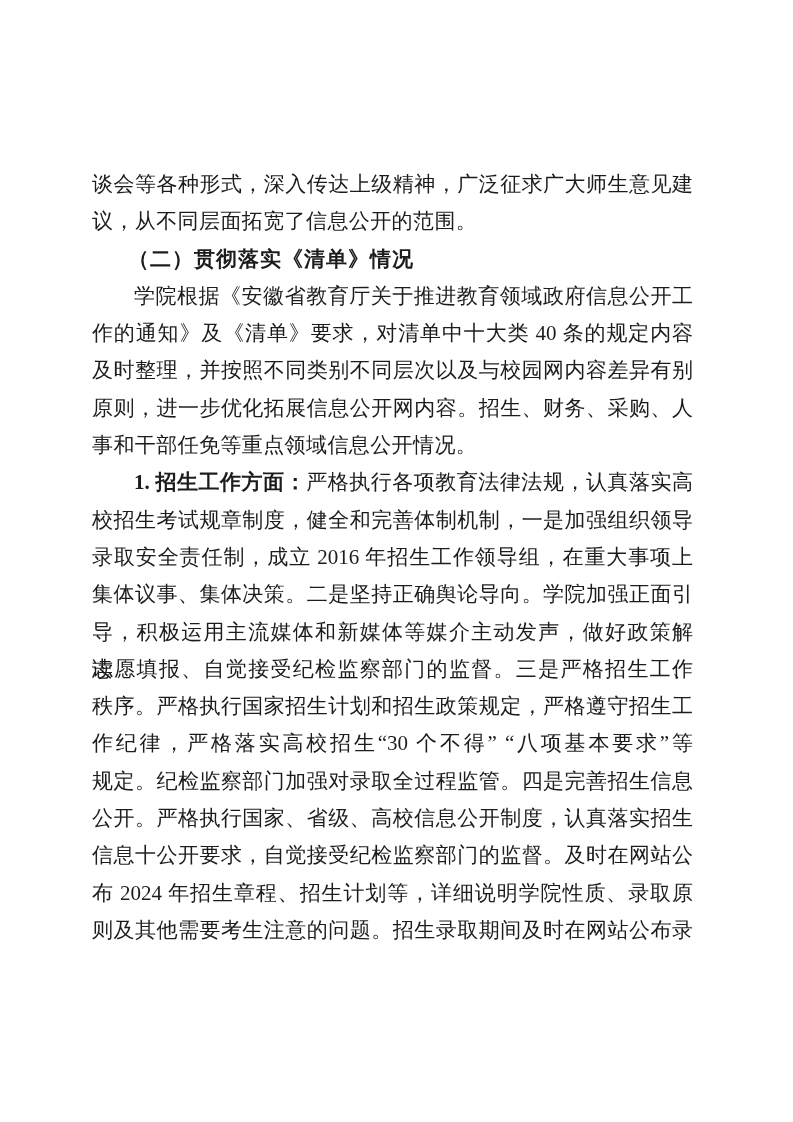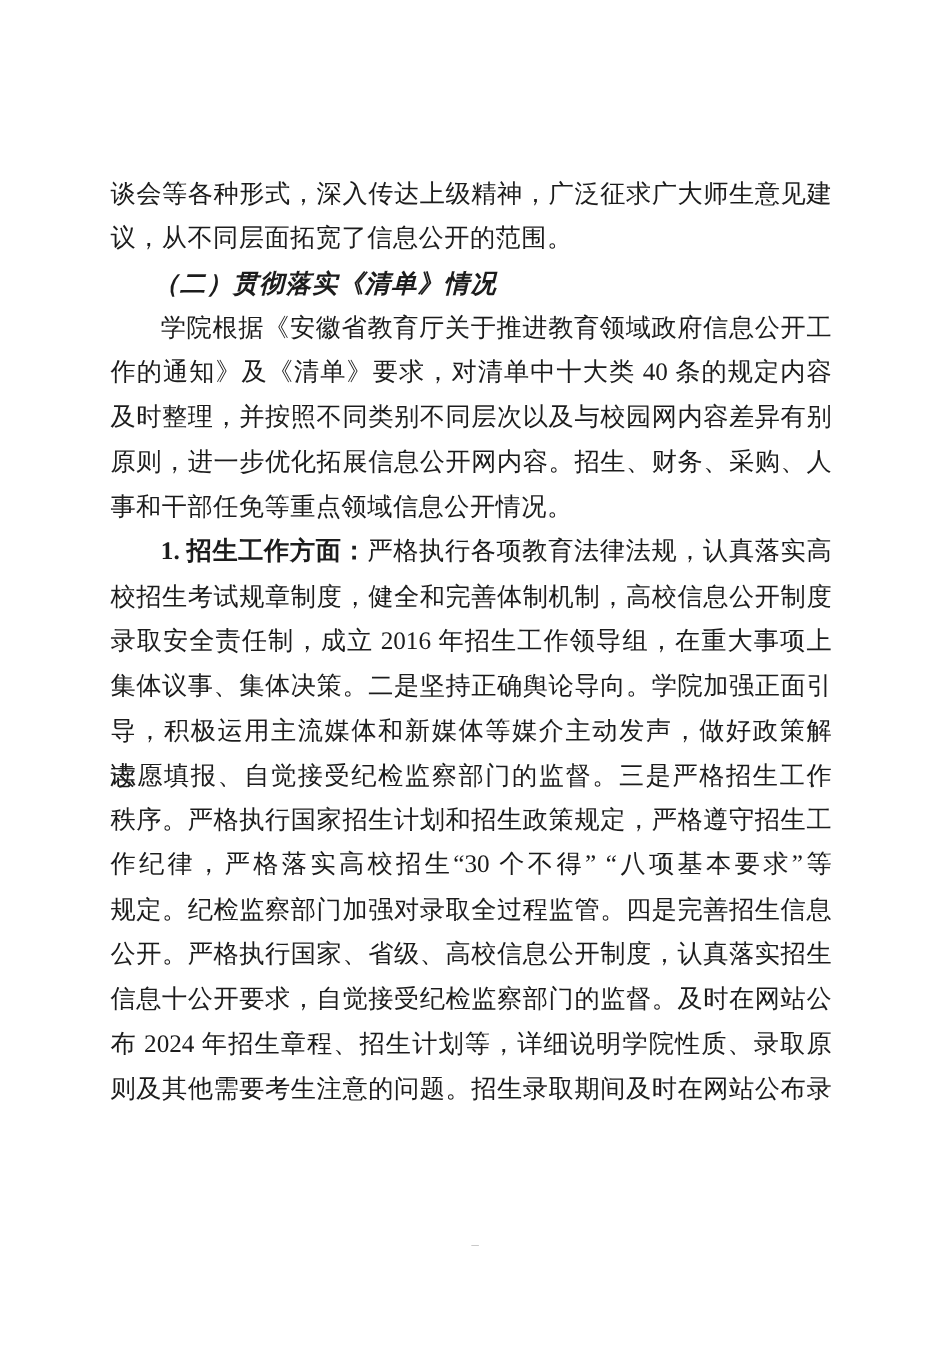--- a/index.html
+++ b/index.html
@@ -8,20 +8,21 @@
     background: #ffffff;
   }
   .page {
     position: relative;
     width: 793px;
     height: 1038px;
     background: #ffffff;
     overflow: hidden;
     font-family: "Liberation Serif", "DejaVu Serif", serif;
     color: #1c1c1c;
+    margin-top: 23px;
   }
   .text-block {
     position: absolute;
     left: 92px;
     top: 143px;
     width: 601px;
   }
   .line {
     height: 37.3px;
     line-height: 37.3px;
@@ -36,21 +37,20 @@
     text-align-last: justify;
     letter-spacing: 0;
   }
   .line.indent {
     text-indent: 42px;
   }
   .line.heading {
     font-weight: bold;
     text-indent: 36px;
     letter-spacing: 1px;
-    font-style: italic;
   }
   .bold-run {
     font-weight: bold;
   }
   .footer {
     position: absolute;
     left: 0;
     top: 1034px;
     width: 793px;
     text-align: center;
@@ -67,21 +67,21 @@
   <div class="text-block" id="text-block">
       <div class="line fill"><span>谈会等各种形式，深入传达上级精神，广泛征求广大师生意见建</span></div>
       <div class="line"><span>议，从不同层面拓宽了信息公开的范围。</span></div>
       <div class="line heading"><span>（二）贯彻落实《清单》情况</span></div>
       <div class="line indent fill"><span>学院根据《安徽省教育厅关于推进教育领域政府信息公开工</span></div>
       <div class="line fill"><span>作的通知》及《清单》要求，对清单中十大类 40 条的规定内容</span></div>
       <div class="line fill"><span>及时整理，并按照不同类别不同层次以及与校园网内容差异有别</span></div>
       <div class="line fill"><span>原则，进一步优化拓展信息公开网内容。招生、财务、采购、人</span></div>
       <div class="line"><span>事和干部任免等重点领域信息公开情况。</span></div>
       <div class="line indent fill"><span class="bold-run">1. 招生工作方面：</span><span>严格执行各项教育法律法规，认真落实高</span></div>
-      <div class="line fill"><span>校招生考试规章制度，健全和完善体制机制，高校信息公开制度</span></div>
+      <div class="line fill"><span>校招生考试规章制度，健全和完善体制机制，一是加强组织领导</span></div>
       <div class="line fill"><span>录取安全责任制，成立 2016 年招生工作领导组，在重大事项上</span></div>
       <div class="line fill"><span>集体议事、集体决策。二是坚持正确舆论导向。学院加强正面引</span></div>
       <div class="line fill"><span>导，积极运用主流媒体和新媒体等媒介主动发声，做好政策解读、</span></div>
       <div class="line fill"><span>志愿填报、自觉接受纪检监察部门的监督。三是严格招生工作</span></div>
       <div class="line fill"><span>秩序。严格执行国家招生计划和招生政策规定，严格遵守招生工</span></div>
       <div class="line fill"><span>作纪律，严格落实高校招生“30 个不得” “八项基本要求”等</span></div>
       <div class="line fill"><span>规定。纪检监察部门加强对录取全过程监管。四是完善招生信息</span></div>
       <div class="line fill"><span>公开。严格执行国家、省级、高校信息公开制度，认真落实招生</span></div>
       <div class="line fill"><span>信息十公开要求，自觉接受纪检监察部门的监督。及时在网站公</span></div>
       <div class="line fill"><span>布 2024 年招生章程、招生计划等，详细说明学院性质、录取原</span></div>

